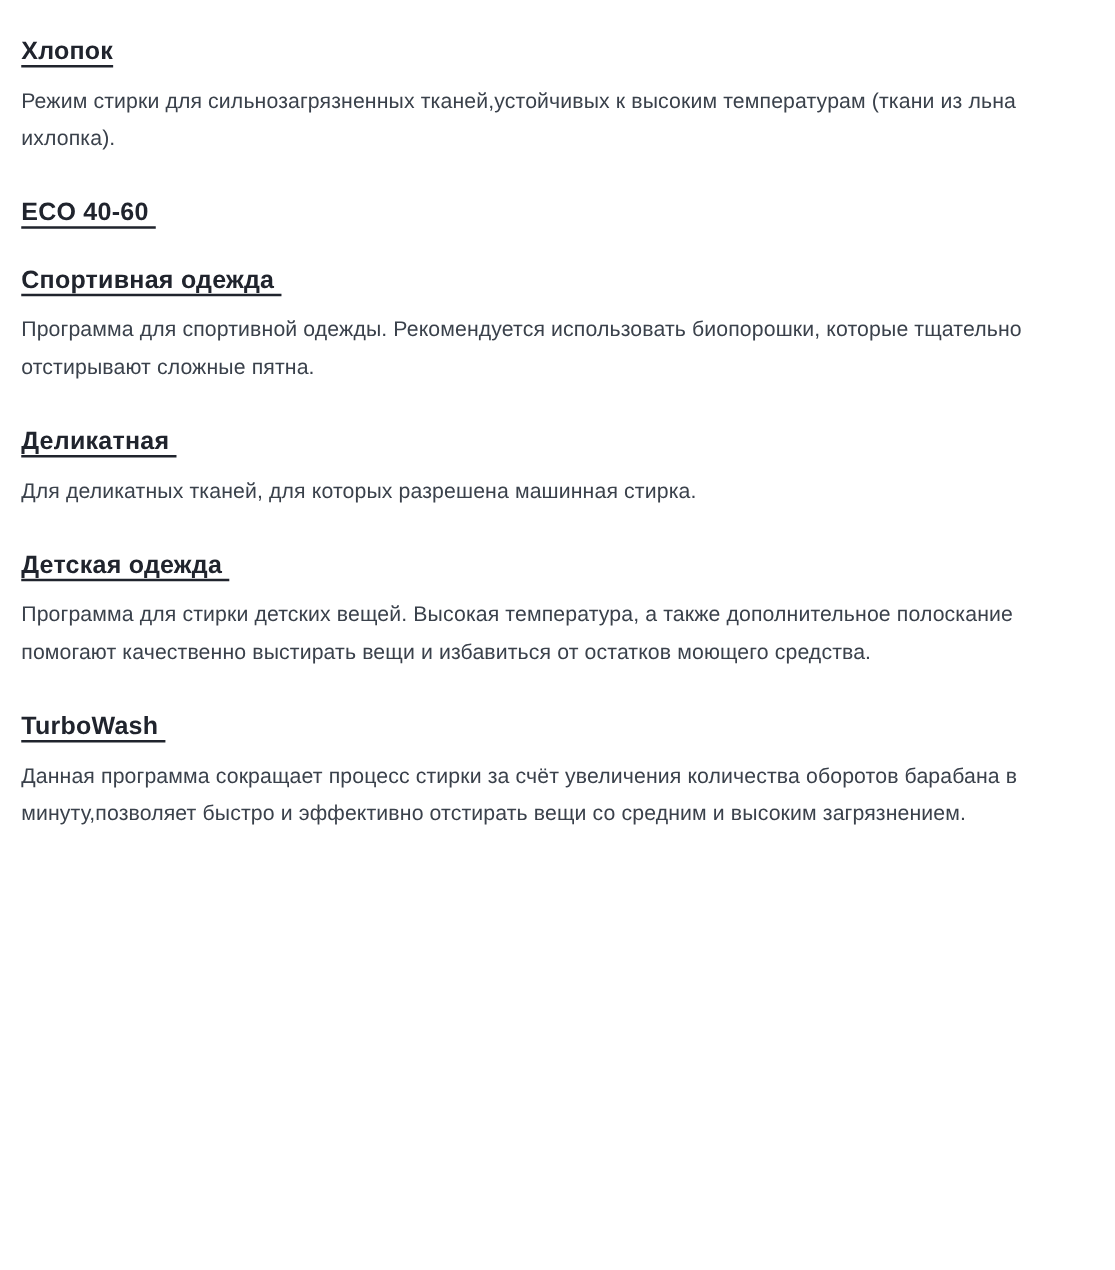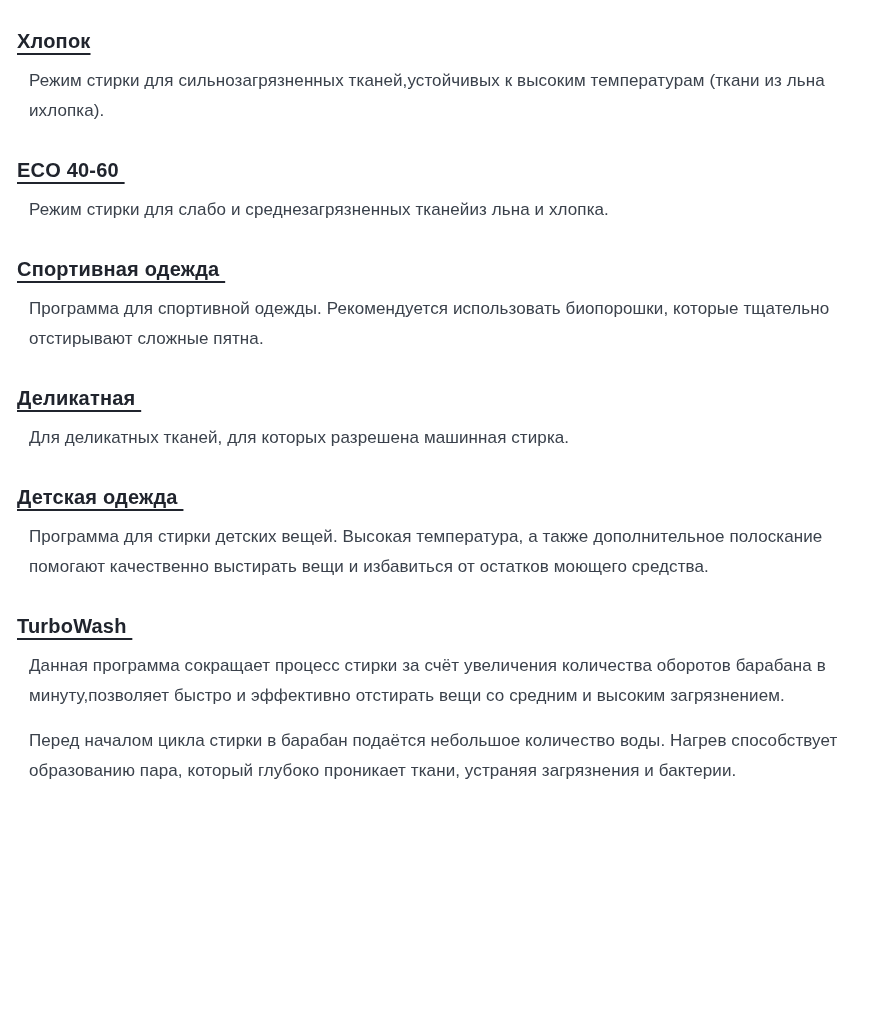--- a/index.html
+++ b/index.html
@@ -23,38 +23,37 @@
     text-underline-offset: 5px;
     text-decoration-skip-ink: auto;
     white-space: pre-wrap; 
     margin: 16px 0 12px 0;
   }
   .desc {
     font-size: 17px;
     line-height: 30px;
     color: #3a414b;
     letter-spacing: 0.1px;
-    margin: 0 0 15px 12px;
+    margin: 0 0 15px 0;
     max-width: 856px;
   }
 </style>
 </head>
 <body>
 
 <main>
 
   <section class="sec">
     <h3><span class="title">Хлопок</span></h3>
     <p class="desc">Режим стирки для сильнозагрязненных тканей,устойчивых к высоким температурам (ткани из льна ихлопка).</p>
   </section>
 
 
   <section class="sec">
     <h3><span class="title">ECO 40-60 </span></h3>
-    <p class="desc">Режим стирки для слабо и среднезагрязненных тканейиз льна и хлопка.</p>
   </section>
 
 
   <section class="sec">
     <h3><span class="title">Спортивная одежда </span></h3>
     <p class="desc">Программа для спортивной одежды. Рекомендуется использовать биопорошки, которые тщательно отстирывают сложные пятна.</p>
   </section>
 
   <section class="sec">
     <h3><span class="title">Деликатная </span></h3>
@@ -65,16 +64,15 @@
     <h3><span class="title">Детская одежда </span></h3>
     <p class="desc">Программа для стирки детских вещей. Высокая температура, а также дополнительное полоскание помогают качественно выстирать вещи и избавиться от остатков моющего средства.</p>
   </section>
 
   <section class="sec">
     <h3><span class="title">TurboWash </span></h3>
     <p class="desc">Данная программа сокращает процесс стирки за счёт увеличения количества оборотов барабана в минуту,позволяет быстро и эффективно отстирать вещи со средним и высоким загрязнением.</p>
   </section>
 
   <section class="sec">
-    <p class="desc">Перед началом цикла стирки в барабан подаётся небольшое количество воды. Нагрев способствует образованию пара, который глубоко проникает ткани, устраняя загрязнения и бактерии.</p>
   </section>
 
 </main>
 
 </body></html>

